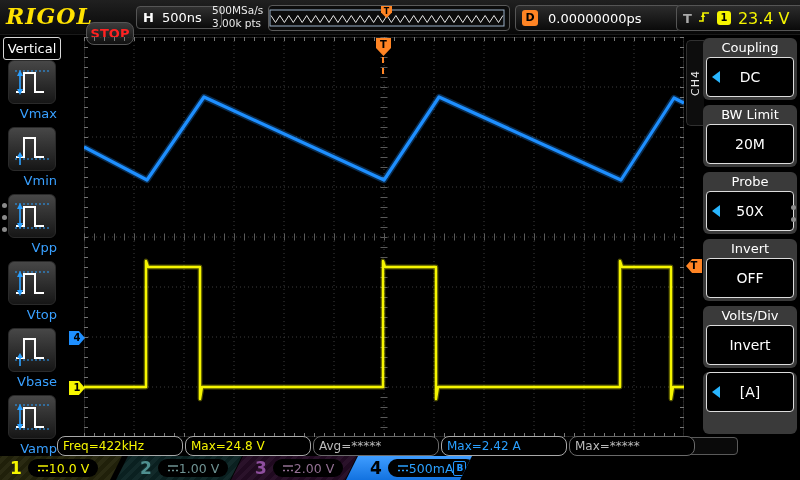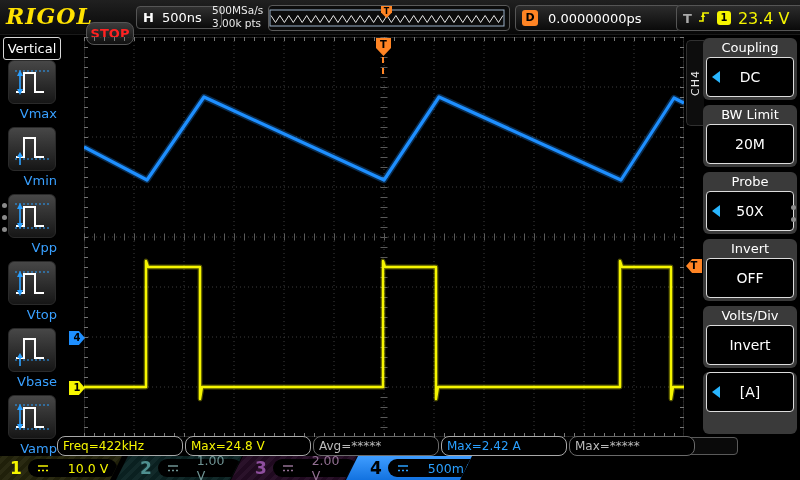--- a/index.html
+++ b/index.html
@@ -71,21 +71,21 @@
 
   
   .chbar{left:0;top:456px;width:800px;height:24px;background:#000;}
   .chblock{top:0;height:24px;display:flex;align-items:center;gap:6px;padding-left:24px;box-sizing:border-box;
            clip-path:polygon(12px 0,100% 0,calc(100% - 12px) 100%,0 100%);cursor:pointer;}
   .ch1bg{background:repeating-linear-gradient(135deg,#20200a 0 4px,#2a2a12 4px 8px);}
   .ch2bg{background:repeating-linear-gradient(135deg,#0a2020 0 4px,#122a2a 4px 8px);}
   .ch3bg{background:repeating-linear-gradient(135deg,#200a20 0 4px,#2a122a 4px 8px);}
   .ch4bg{background:linear-gradient(#3f9dff,#1272e0);}
   .chnum{font-size:17px;font-weight:bold;}
-  .chpill{display:flex;align-items:center;gap:19px;background:#000;border-radius:9px;height:18px;
+  .chpill{display:flex;align-items:center;gap:0;background:#000;border-radius:9px;height:18px;
           padding:0 9px;font-size:12.5px;}
   .bwbadge{width:11px;height:13px;border:1px solid #2196ff;border-radius:2px;color:#2196ff;font-size:9px;
            font-weight:bold;text-align:center;line-height:13px;}
 </style>
 </head>
 <body>
 
 <div class="abs topbar">
   <div class="abs logo">RIGOL</div>
   <div class="abs stopbtn">STOP</div>

